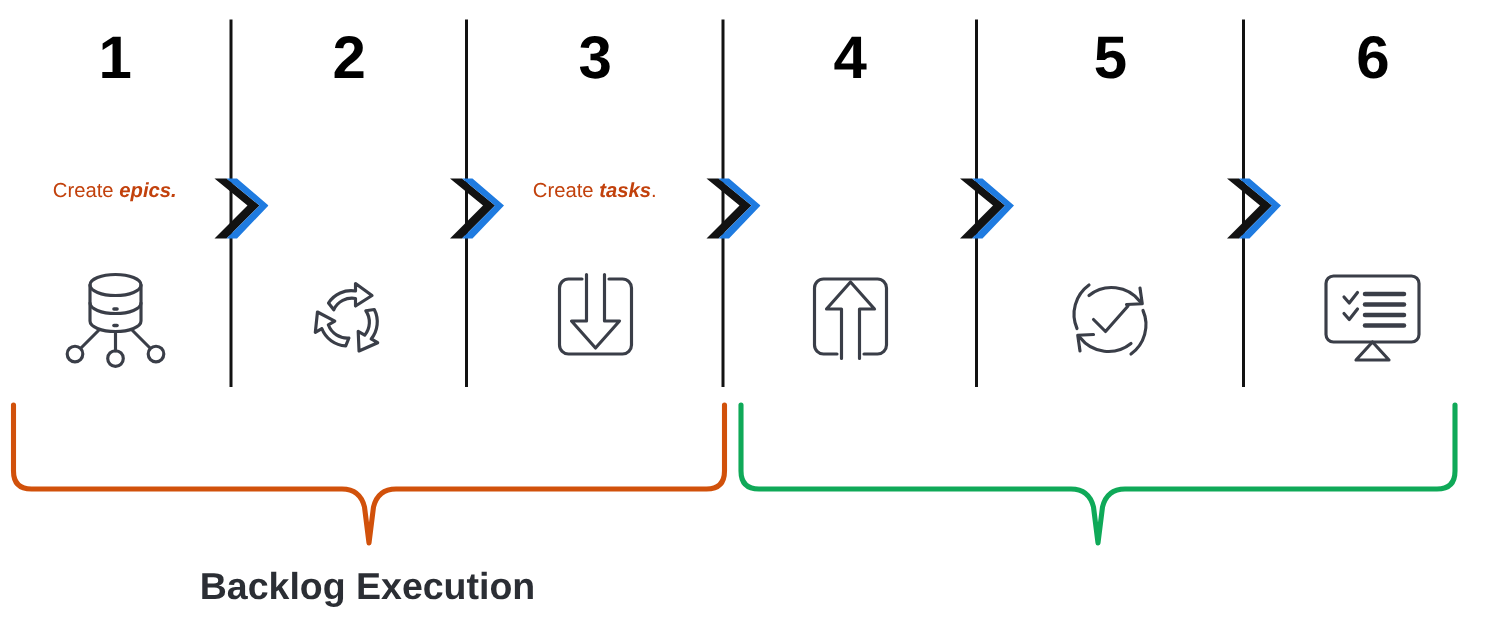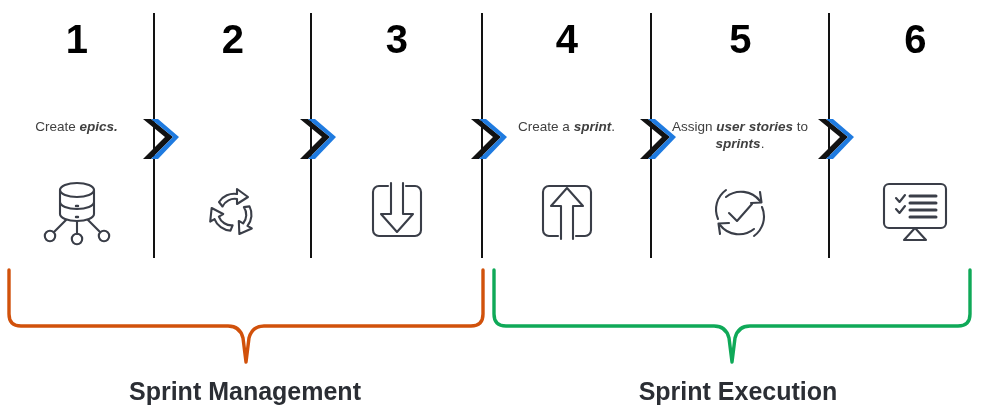--- a/index.html
+++ b/index.html
@@ -49,21 +49,21 @@
     letter-spacing: -0.5px;
   }
   .step-text {
     position: absolute;
     top: 119px;
     width: 100%;
     text-align: center;
     font-family: "Liberation Sans", sans-serif;
     font-size: 13.5px;
     line-height: 16.5px;
-    color: #404040;
+    color: #c2410c;
     padding: 0 3px;
     box-sizing: border-box;
   }
   .step-text b {
     font-weight: bold;
     font-style: italic;
   }
   .step-icon {
     position: absolute;
     top: 178px;
@@ -156,46 +156,45 @@
                 <path d="M -14 -11 A 18 18 0 0 1 4 -19 L 4 -24 L 15 -16 L 4 -9 L 4 -14 A 13.5 13.5 0 0 0 -10.5 -6.5 Z"></path>
               </g>
             </g>
           </svg>
         </span>
       </div>
     </div>
 
     <div class="step-col" style="left:312px; width:169px;">
       <div class="step-number">3</div>
+      <div class="step-text">Create <b>tasks</b>.</div>
       <div class="step-icon">
         <span>
           <svg width="62" height="66" viewBox="0 0 62 66" fill="none" stroke="#3A3E48" stroke-width="2.1" stroke-linecap="round" stroke-linejoin="round">
             <path d="M22 8 H13 a6 6 0 0 0 -6 6 V52 a6 6 0 0 0 6 6 H49 a6 6 0 0 0 6 -6 V14 a6 6 0 0 0 -6 -6 H40"></path>
             <path d="M25 5 V36 H15 L31 54 L47 36 H37 V5"></path>
           </svg>
         </span>
       </div>
     </div>
 
     <div class="step-col" style="left:483px; width:167px;">
       <div class="step-number">4</div>
-      <div class="step-text">Create a <b>sprint</b>.</div>
       <div class="step-icon">
         <span>
           <svg width="62" height="66" viewBox="0 0 62 66" fill="none" stroke="#3A3E48" stroke-width="2.1" stroke-linecap="round" stroke-linejoin="round">
             <path d="M22 58 H13 a6 6 0 0 1 -6 -6 V14 a6 6 0 0 1 6 -6 H49 a6 6 0 0 1 6 6 V52 a6 6 0 0 1 -6 6 H40"></path>
             <path d="M25 61 V28 H15 L31 10 L47 28 H37 V61"></path>
           </svg>
         </span>
       </div>
     </div>
 
     <div class="step-col" style="left:652px; width:176px;">
       <div class="step-number">5</div>
-      <div class="step-text">Assign <b>user stories</b> to <b>sprints</b>.</div>
       <div class="step-icon">
         <span>
           <svg width="70" height="70" viewBox="0 0 70 70" fill="none" stroke="#3A3E48" stroke-width="2.1" stroke-linecap="round" stroke-linejoin="round">
             <path d="M13 41 A24 24 0 0 1 21 12"></path>
             <path d="M57 29 A24 24 0 0 1 49 58"></path>
             <path d="M21 19 A24 24 0 0 1 55 23"></path>
             <path d="M49 51 A24 24 0 0 1 15 47"></path>
             <path d="M55 14 L56.5 24.5 L46 25"></path>
             <path d="M15 56 L13.5 45.5 L24 45"></path>
             <path d="M24 35 L32 43 L47 26"></path>
@@ -254,16 +253,15 @@
     </div>
   </div>
 
   <div class="braces-layer">
     <svg width="1000" height="110" viewBox="0 0 1000 110" fill="none" stroke-linecap="round" stroke-linejoin="round">
       <path d="M9 8 L9 52 Q9 64 21 64 L228 64 Q240 64 243 76 L246 100 L249 76 Q252 64 264 64 L471 64 Q483 64 483 52 L483 8" stroke="#D1510B" stroke-width="3.4" fill="none"></path>
       <path d="M494 8 L494 52 Q494 64 506 64 L714 64 Q726 64 729 76 L732 100 L735 76 Q738 64 750 64 L958 64 Q970 64 970 52 L970 8" stroke="#0FA958" stroke-width="3.4" fill="none"></path>
     </svg>
   </div>
 
-  <div class="group-label" id="group-label-backlog">Sprint Management</div>
-  <div class="group-label" id="group-label-sprint">Sprint Execution</div>
+  <div class="group-label" id="group-label-backlog">Backlog Execution</div>
 
 </div>
 
 </body></html>

